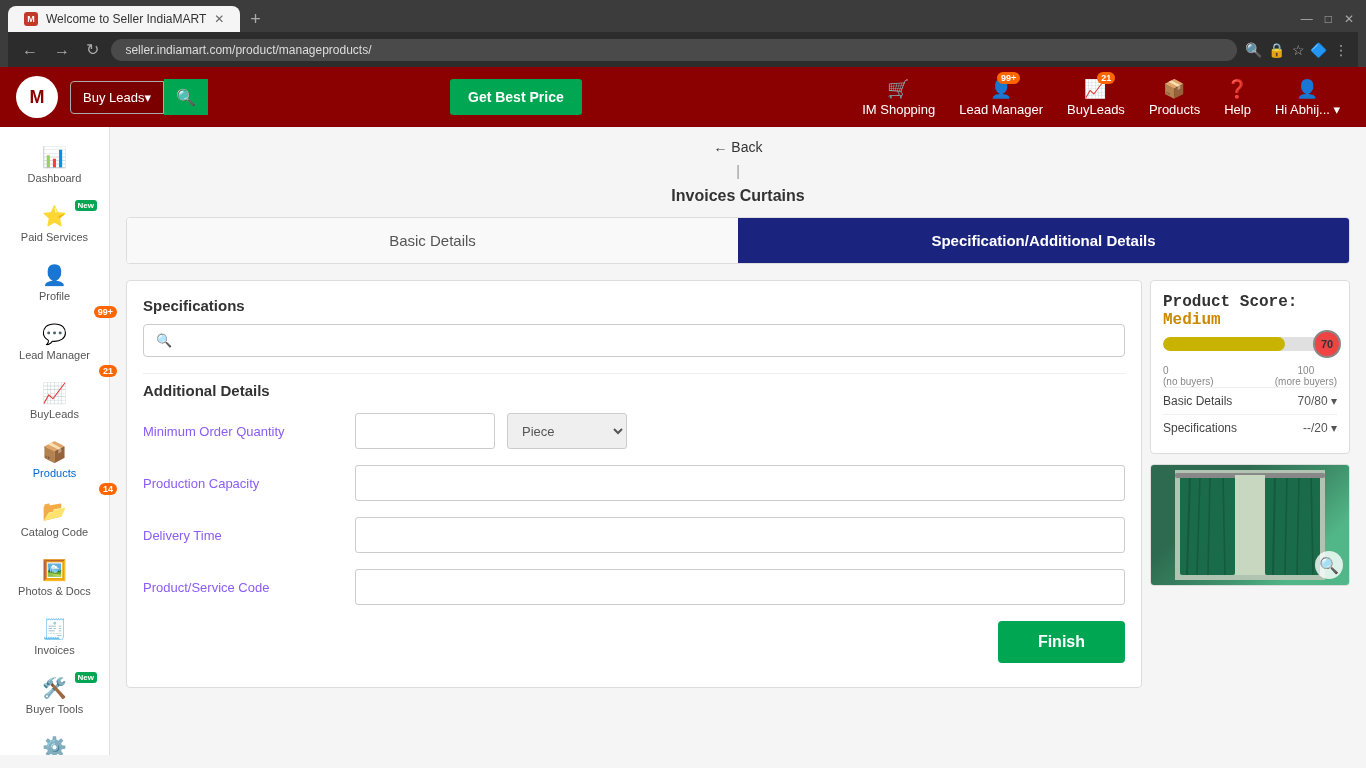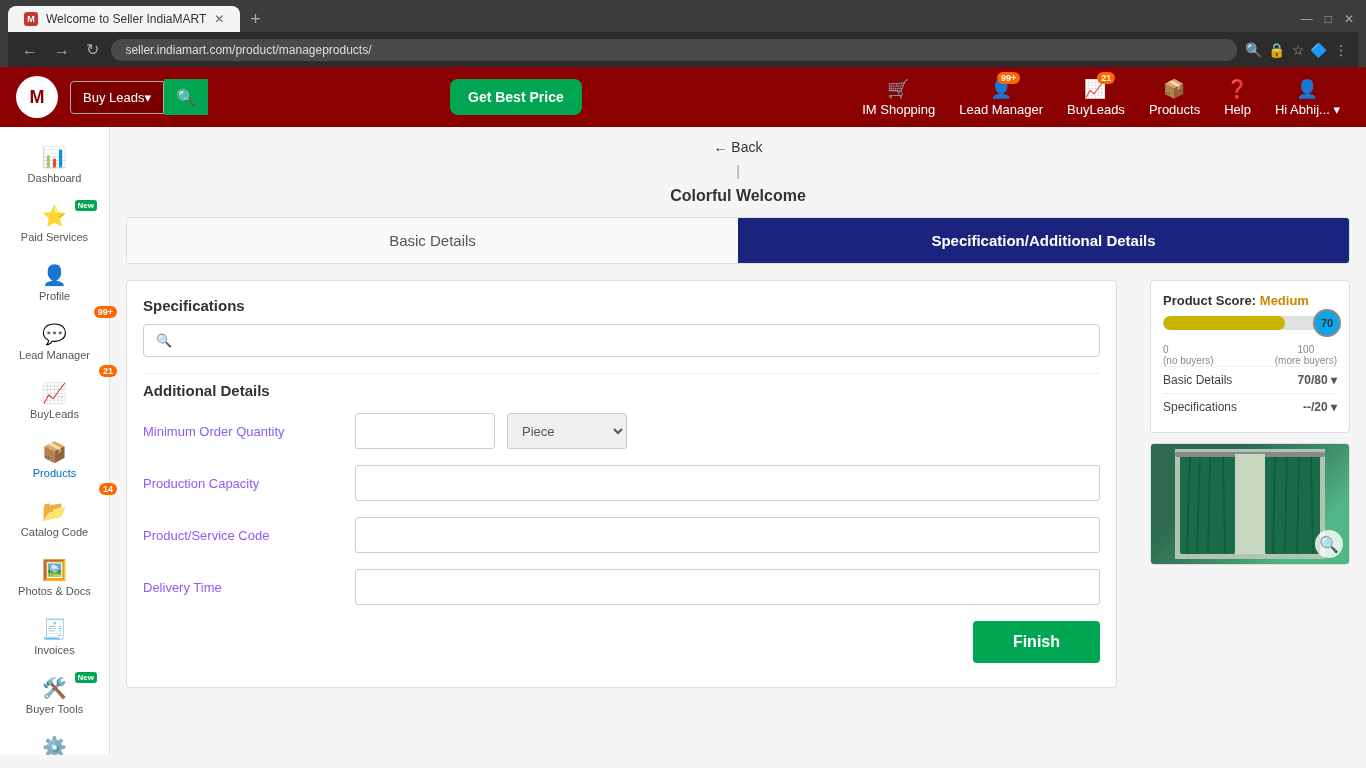--- a/index.html
+++ b/index.html
@@ -153,21 +153,21 @@
       height: 36px;
       display: flex;
       align-items: center;
       font-size: 16px;
     }
     .im-get-best-price {
       background: #00a651;
       border: none;
       color: white;
       padding: 10px 18px;
-      border-radius: 8px;
+      border-radius: 3px;
       font-size: 14px;
       font-weight: bold;
       cursor: pointer;
       margin-left: 8px;
     }
     .im-nav-icons {
       display: flex;
       align-items: center;
       margin-left: auto;
       gap: 4px;
@@ -302,21 +302,21 @@
     }
     .form-tab.active {
       background: #1a237e;
       color: white;
       font-weight: 600;
     }
 
     
     .form-layout {
       display: flex;
-      gap: 33px;
+      gap: 8px;
     }
     .form-main {
       flex: 1;
       background: white;
       border: 1px solid #ddd;
       border-radius: 4px;
       padding: 16px;
     }
 
     
@@ -422,23 +422,24 @@
       flex-direction: column;
       gap: 10px;
     }
     .product-score-card {
       background: white;
       border: 1px solid #ddd;
       border-radius: 4px;
       padding: 12px;
     }
     .score-title {
-      font-size: 13px;
+      font-size: 16px;
       font-weight: 600;
       color: #333;
+      font-family: Liberation Mono, monospace;
     }
     .score-medium {
       color: #cc8800;
       font-weight: 700;
     }
     .score-bar-container {
       position: relative;
       margin: 8px 0;
     }
     .score-bar-bg {
@@ -453,21 +454,21 @@
       background: #c8b400;
       border-radius: 7px;
     }
     .score-circle {
       position: absolute;
       right: -4px;
       top: 50%;
       transform: translateY(-50%);
       width: 28px;
       height: 28px;
-      background: #0ea5e9;
+      background: #ef4444;
       border: 2px solid #888;
       border-radius: 50%;
       display: flex;
       align-items: center;
       justify-content: center;
       font-size: 11px;
       font-weight: bold;
       color: #333;
     }
     .score-labels {
@@ -481,21 +482,21 @@
       display: flex;
       justify-content: space-between;
       align-items: center;
       padding: 6px 0;
       border-top: 1px solid #eee;
       font-size: 12px;
       color: #444;
     }
     .score-val {
       color: #555;
-      font-weight: 700;
+      font-weight: 400;
     }
 
     .product-image-card {
       background: white;
       border: 1px solid #ddd;
       border-radius: 4px;
       overflow: hidden;
       position: relative;
     }
     .product-img {
@@ -669,21 +670,21 @@
       <div class="s-icon">⚙️</div>
       <span>Settings</span>
     </div>
   </div>
 
   <div class="content-area">
 
     <div class="breadcrumb">
       <a class="back-btn">← Back</a>
       <span class="separator">|</span>
-      <span class="page-title">Colorful Welcome</span>
+      <span class="page-title">Invoices Curtains</span>
     </div>
 
     <div class="form-tabs">
       <div class="form-tab">Basic Details</div>
       <div class="form-tab active">Specification/Additional Details</div>
     </div>
 
     <div class="form-layout">
       <div class="form-main">
 
@@ -703,26 +704,26 @@
             <option>Unit</option>
           </select>
         </div>
 
         <div class="form-row">
           <div class="form-label">Production Capacity</div>
           <input class="form-input" type="text" value="" style="">
         </div>
 
         <div class="form-row">
-          <div class="form-label">Product/Service Code</div>
+          <div class="form-label">Delivery Time</div>
           <input class="form-input" type="text" value="" style="">
         </div>
 
         <div class="form-row">
-          <div class="form-label">Delivery Time</div>
+          <div class="form-label">Product/Service Code</div>
           <input class="form-input" type="text" value="" style="">
         </div>
 
 
         <div class="finish-row">
           <button class="finish-btn">Finish</button>
         </div>
 
       </div>
 

